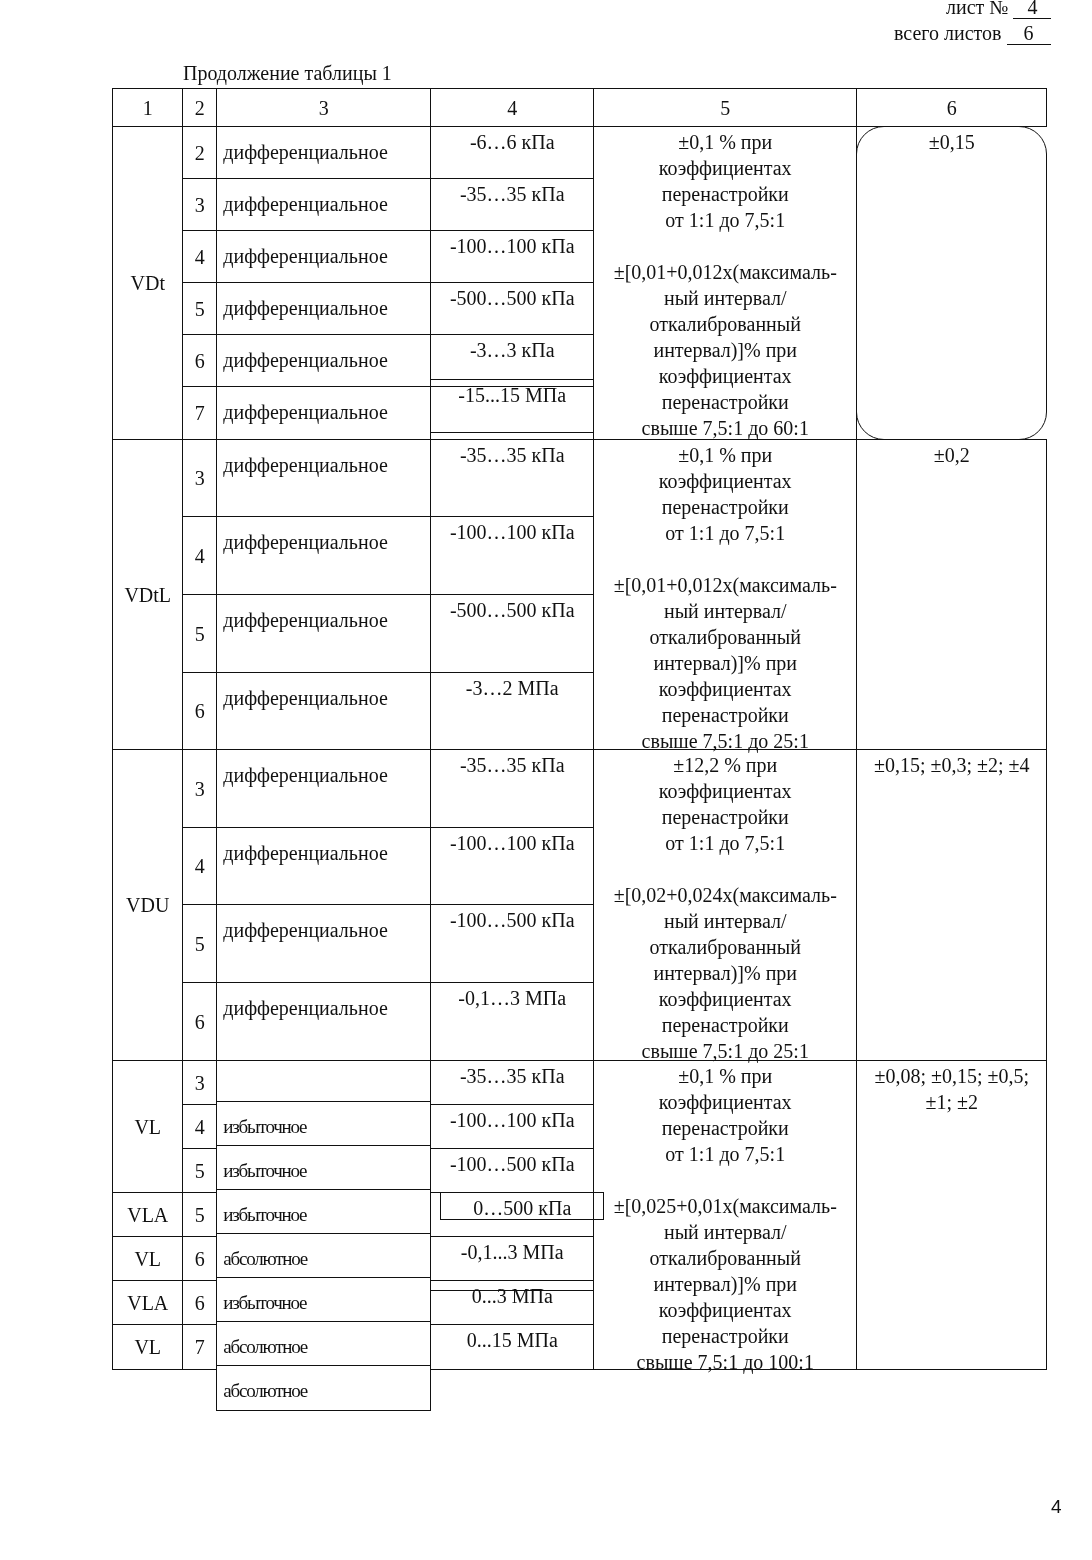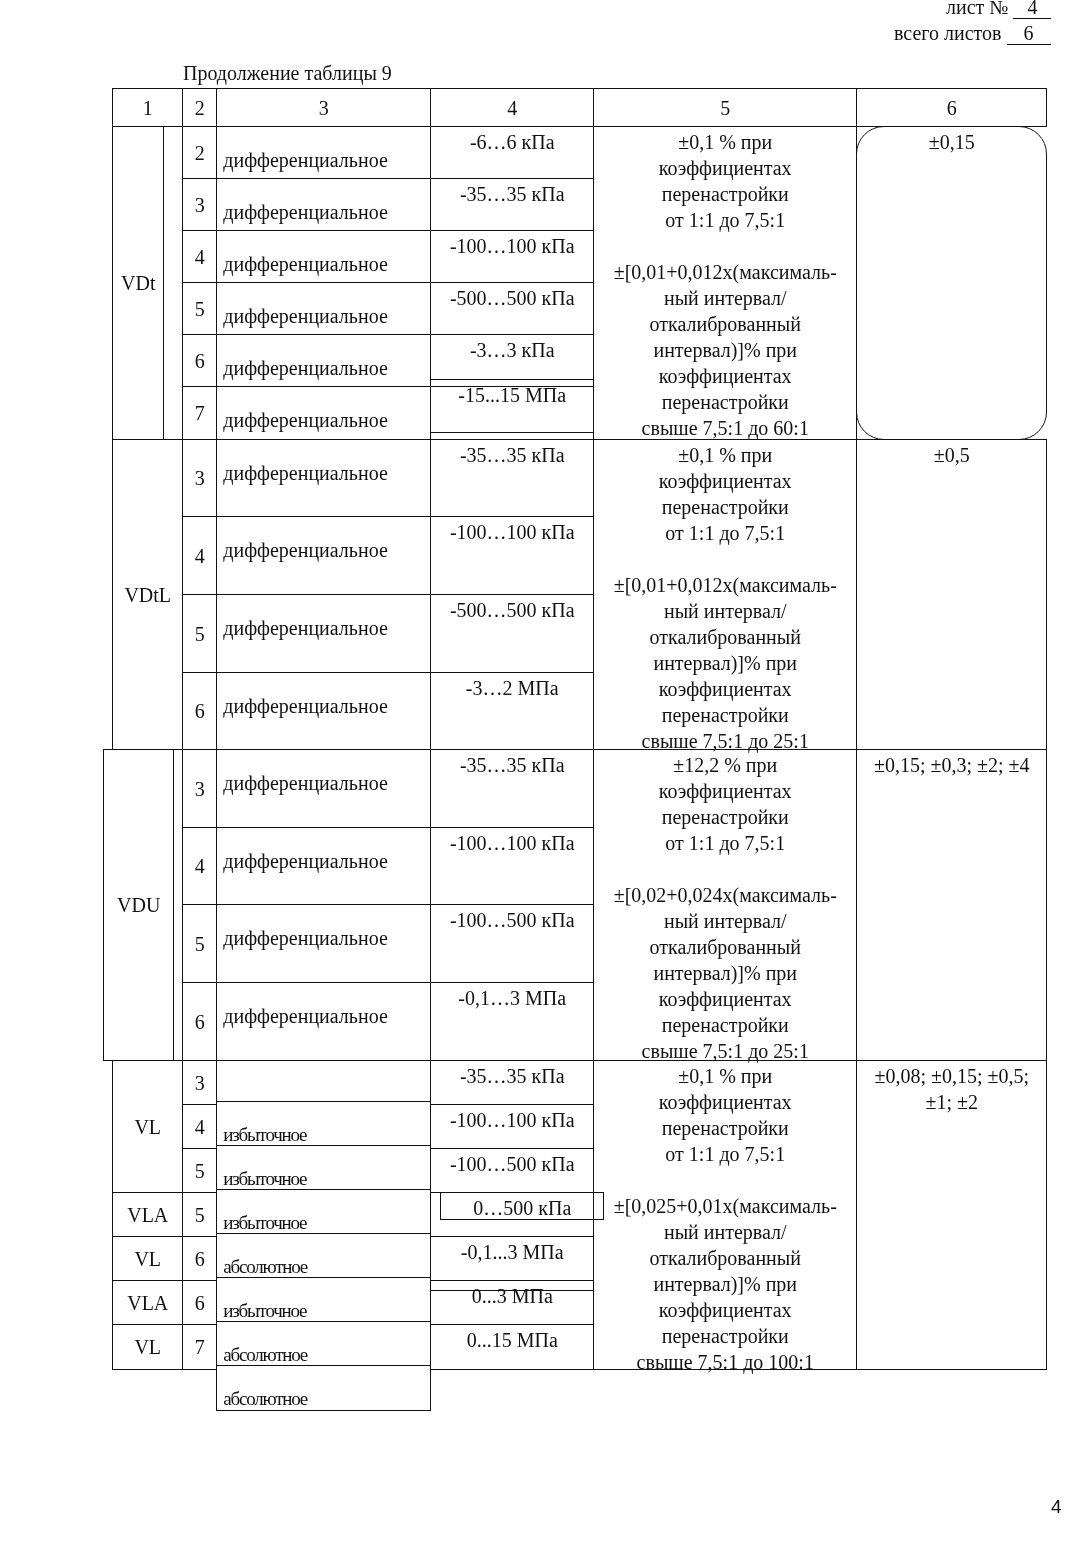--- a/index.html
+++ b/index.html
@@ -4,50 +4,50 @@
 <style>
   html, body { margin:0; padding:0; background:#fff; }
   body { width:1092px; height:1560px; position:relative; overflow:hidden;
          font-family:"Liberation Serif","DejaVu Serif",serif; color:#111; }
   .hdr { position:absolute; font-size:20px; line-height:22px; }
   .ul { display:inline-block; border-bottom:1.5px solid #111; text-align:center; }
   .caption { position:absolute; left:183px; top:62px; font-size:20px; }
   .cell { position:absolute; box-sizing:border-box; border:1.5px solid #111;
           margin-left:-0.75px; margin-top:-0.75px; font-size:20px; line-height:26px; }
   .vc { display:flex; align-items:center; justify-content:center; }
-  .tl { padding-left:6px; padding-top:20px; }
+  .tl { padding-left:6px; padding-top:12px; }
   .tc { text-align:center; padding-top:2px; }
   .nar { font-size:19px; letter-spacing:-1.2px;margin-top:40px; }
   .txt { white-space:pre-line; }
   .pgnum { position:absolute; left:1051px; top:1496px; font-family:"Liberation Sans",sans-serif; font-size:19px; }
 </style>
 </head>
 <body>
 
 <div class="hdr" style="left:946px; top:-4px;">
   <span>лист №</span>
   <span class="ul" style="width:38px;">4</span>
 </div>
 <div class="hdr" style="left:894px; top:22px;">
   <span>всего листов</span>
   <span class="ul" style="width:44px;">6</span>
 </div>
 
-<div class="caption">Продолжение таблицы 9</div>
+<div class="caption">Продолжение таблицы 1</div>
 
 <div id="table">
 
   <div class="cell vc" style="left:113px;top:89px;width:71px;height:39px;">1</div>
   <div class="cell vc" style="left:183px;top:89px;width:35px;height:39px;">2</div>
   <div class="cell vc" style="left:217px;top:89px;width:215px;height:39px;">3</div>
   <div class="cell vc" style="left:431px;top:89px;width:164px;height:39px;">4</div>
   <div class="cell vc" style="left:594px;top:89px;width:264px;height:39px;">5</div>
   <div class="cell vc" style="left:857px;top:89px;width:191px;height:39px;">6</div>
 
-  <div class="cell vc" style="left:113px;top:127px;width:52px;height:314px;">VDt</div>
+  <div class="cell vc" style="left:113px;top:127px;width:71px;height:314px;">VDt</div>
   <div class="cell vc" style="left:183px;top:127px;width:35px;height:53px;">2</div>
   <div class="cell tl" style="left:217px;top:127px;width:215px;height:53px;">дифференциальное</div>
   <div class="cell tc" style="left:431px;top:127px;width:164px;height:53px;">-6…6 кПа</div>
 
   <div class="cell vc" style="left:183px;top:179px;width:35px;height:53px;">3</div>
   <div class="cell tl" style="left:217px;top:179px;width:215px;height:53px;">дифференциальное</div>
   <div class="cell tc" style="left:431px;top:179px;width:164px;height:53px;">-35…35 кПа</div>
 
   <div class="cell vc" style="left:183px;top:231px;width:35px;height:53px;">4</div>
   <div class="cell tl" style="left:217px;top:231px;width:215px;height:53px;">дифференциальное</div>
@@ -101,23 +101,23 @@
 перенастройки
 от 1:1 до 7,5:1
 
 ±[0,01+0,012х(максималь-
 ный интервал/
 откалиброванный
 интервал)]% при
 коэффициентах
 перенастройки
 свыше 7,5:1 до 25:1</div>
-  <div class="cell tc txt" style="left:857px;top:440px;width:191px;height:311px;">±0,5</div>
+  <div class="cell tc txt" style="left:857px;top:440px;width:191px;height:311px;">±0,2</div>
 
-  <div class="cell vc" style="left:104px;top:750px;width:71px;height:312px;">VDU</div>
+  <div class="cell vc" style="left:113px;top:750px;width:71px;height:312px;">VDU</div>
   <div class="cell vc" style="left:183px;top:750px;width:35px;height:79px;">3</div>
   <div class="cell tl" style="left:217px;top:750px;width:215px;height:79px;">дифференциальное</div>
   <div class="cell tc" style="left:431px;top:750px;width:164px;height:79px;">-35…35 кПа</div>
 
   <div class="cell vc" style="left:183px;top:828px;width:35px;height:78px;">4</div>
   <div class="cell tl" style="left:217px;top:828px;width:215px;height:78px;">дифференциальное</div>
   <div class="cell tc" style="left:431px;top:828px;width:164px;height:78px;">-100…100 кПа</div>
 
   <div class="cell vc" style="left:183px;top:905px;width:35px;height:79px;">5</div>
   <div class="cell tl" style="left:217px;top:905px;width:215px;height:79px;">дифференциальное</div>

